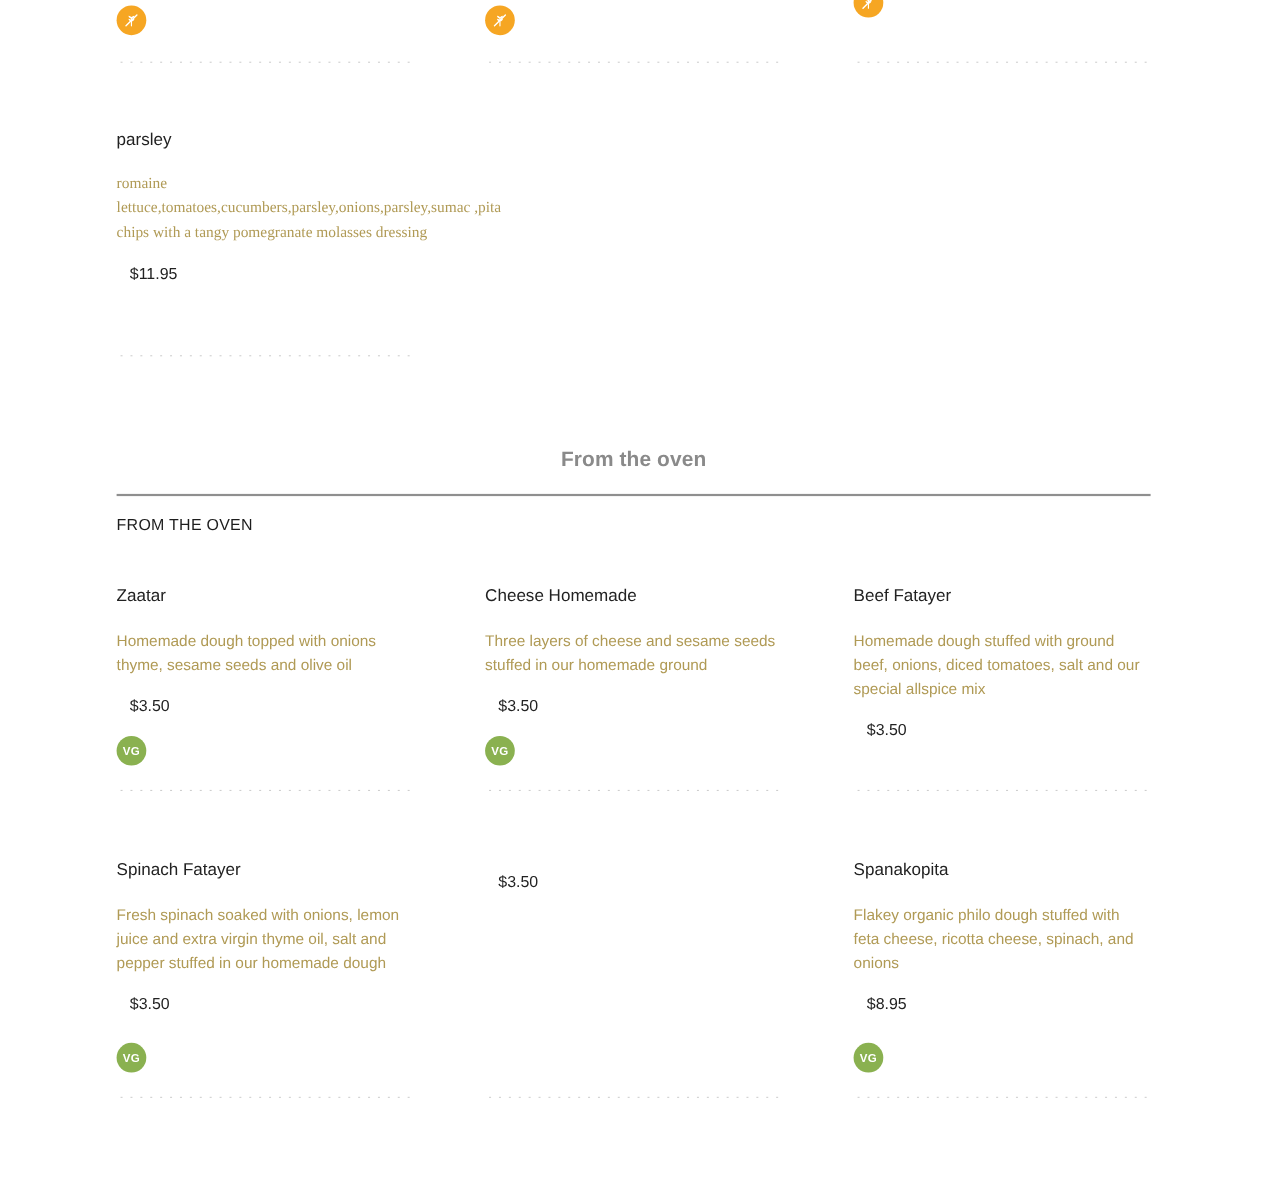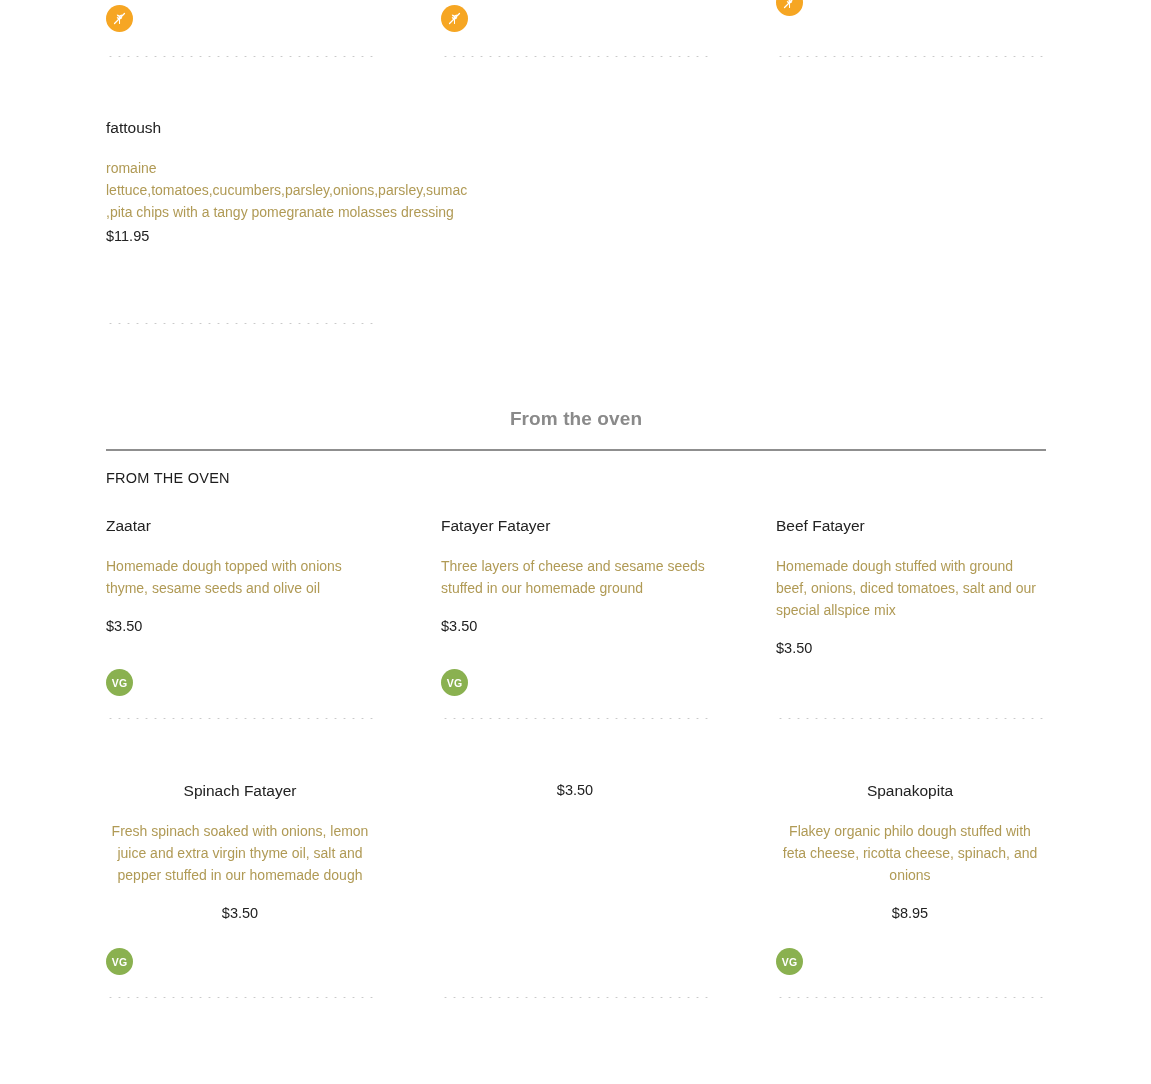--- a/index.html
+++ b/index.html
@@ -50,21 +50,21 @@
     font-size: 14px;
     color: #b09a55;
     line-height: 22px;
     margin: 0 0 18px 0;
     font-weight: 400;
   }
   .item-price {
     font-size: 14.5px;
     color: #222222;
     line-height: 1.3;
-    margin: 0;
+    margin: 12px;
     font-weight: 400;
   }
 
   
   .badge {
     width: 27px;
     height: 27px;
     border-radius: 50%;
     display: flex;
     align-items: center;
@@ -178,43 +178,43 @@
         </g>
       </svg>
     </div>
   </div>
 
   <div class="dotted abs" style="left:106px; top:56px; width:268px;"></div>
   <div class="dotted abs" style="left:441px; top:56px; width:268px;"></div>
   <div class="dotted abs" style="left:776px; top:56px; width:268px;"></div>
 
   <div class="abs" style="left:106px; top:118px; width:370px;">
-    <div class="item-name">fattoush</div>
-    <div class="item-desc" style="margin-bottom:4px;">romaine lettuce,tomatoes,cucumbers,parsley,onions,parsley,sumac ,pita chips with a tangy pomegranate molasses dressing</div>
+    <div class="item-name">parsley</div>
+    <div class="item-desc" style="margin-bottom:18px;font-family:Liberation Serif, serif;">romaine lettuce,tomatoes,cucumbers,parsley,onions,parsley,sumac ,pita chips with a tangy pomegranate molasses dressing</div>
     <div class="item-price">$11.95</div>
   </div>
   <div class="dotted abs" style="left:106px; top:323px; width:268px;"></div>
 
   <div class="section-title" style="top:408px;">From the oven</div>
   <div class="section-rule" style="top:449px;"></div>
   <div class="subsection-label" style="top:470px;">FROM THE OVEN</div>
 
-  <div class="menu-grid" style="top:516px;">
+  <div class="menu-grid" style="top:532px;">
 
     <div class="menu-col">
       <div class="col-inner">
         <div class="item-name">Zaatar</div>
         <div class="item-desc">Homemade dough topped with onions thyme, sesame seeds and olive oil</div>
         <div class="item-price">$3.50</div>
       </div>
     </div>
 
     <div class="menu-col">
       <div class="col-inner">
-        <div class="item-name">Fatayer Fatayer</div>
+        <div class="item-name">Cheese Homemade</div>
         <div class="item-desc">Three layers of cheese and sesame seeds stuffed in our homemade ground</div>
         <div class="item-price">$3.50</div>
       </div>
     </div>
 
     <div class="menu-col">
       <div class="col-inner">
         <div class="item-name">Beef Fatayer</div>
         <div class="item-desc">Homemade dough stuffed with ground beef, onions, diced tomatoes, salt and our special allspice mix</div>
         <div class="item-price">$3.50</div>
@@ -231,21 +231,21 @@
   <div class="abs" style="left:441px; top:669px;">
     <div class="badge badge-vg">
         <span>VG</span>
       </div>
   </div>
 
   <div class="dotted abs" style="left:106px; top:718px; width:268px;"></div>
   <div class="dotted abs" style="left:441px; top:718px; width:268px;"></div>
   <div class="dotted abs" style="left:776px; top:718px; width:268px;"></div>
 
-  <div class="menu-grid" style="top:781px;text-align:center;">
+  <div class="menu-grid" style="top:781px;">
 
     <div class="menu-col">
       <div class="col-inner">
         <div class="item-name">Spinach Fatayer</div>
         <div class="item-desc">Fresh spinach soaked with onions, lemon juice and extra virgin thyme oil, salt and pepper stuffed in our homemade dough</div>
         <div class="item-price">$3.50</div>
       </div>
     </div>
 
     <div class="menu-col">

